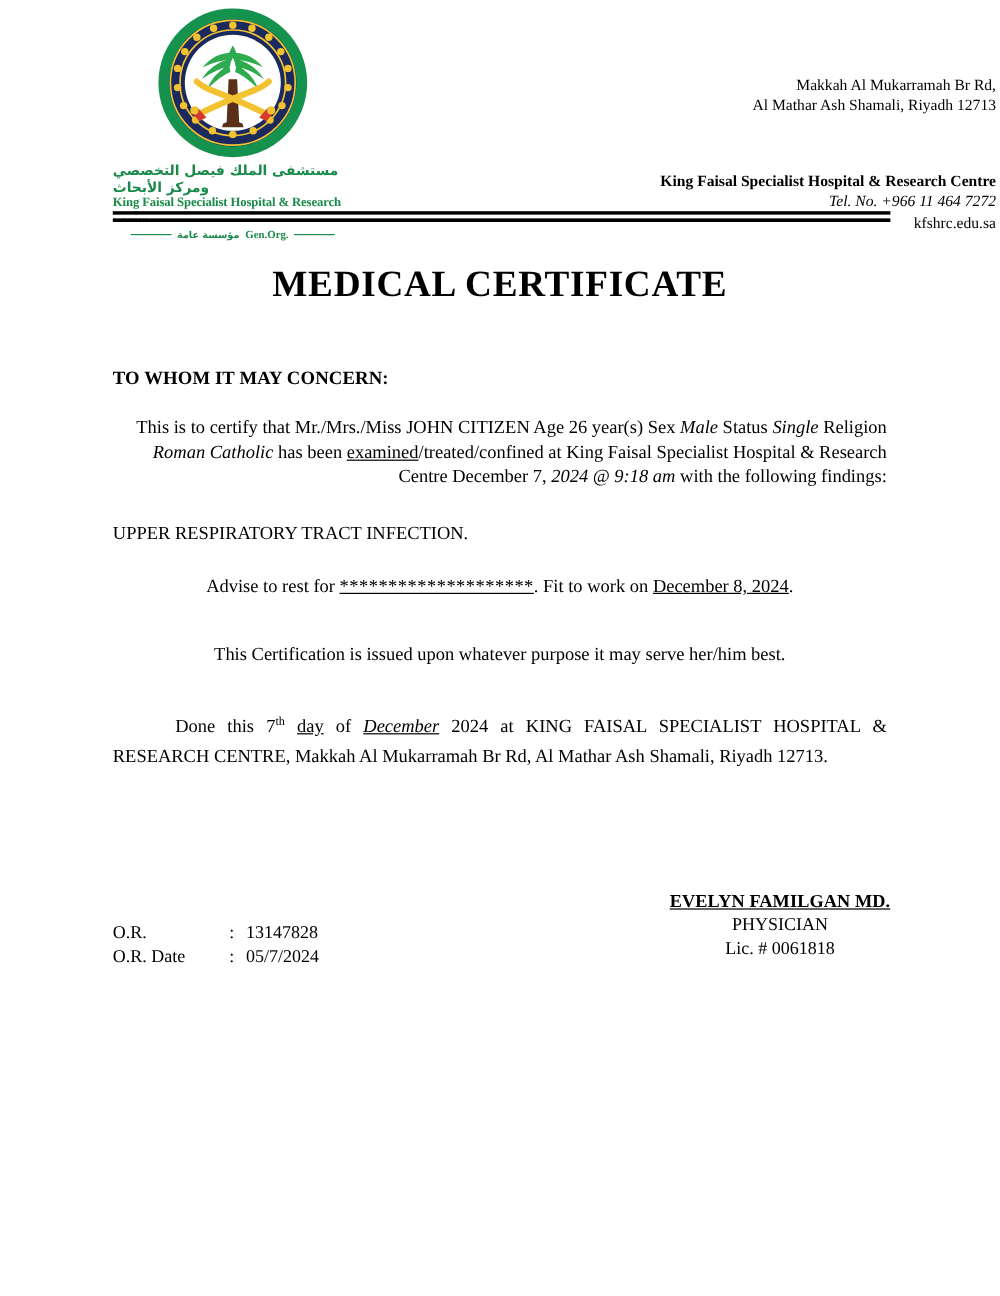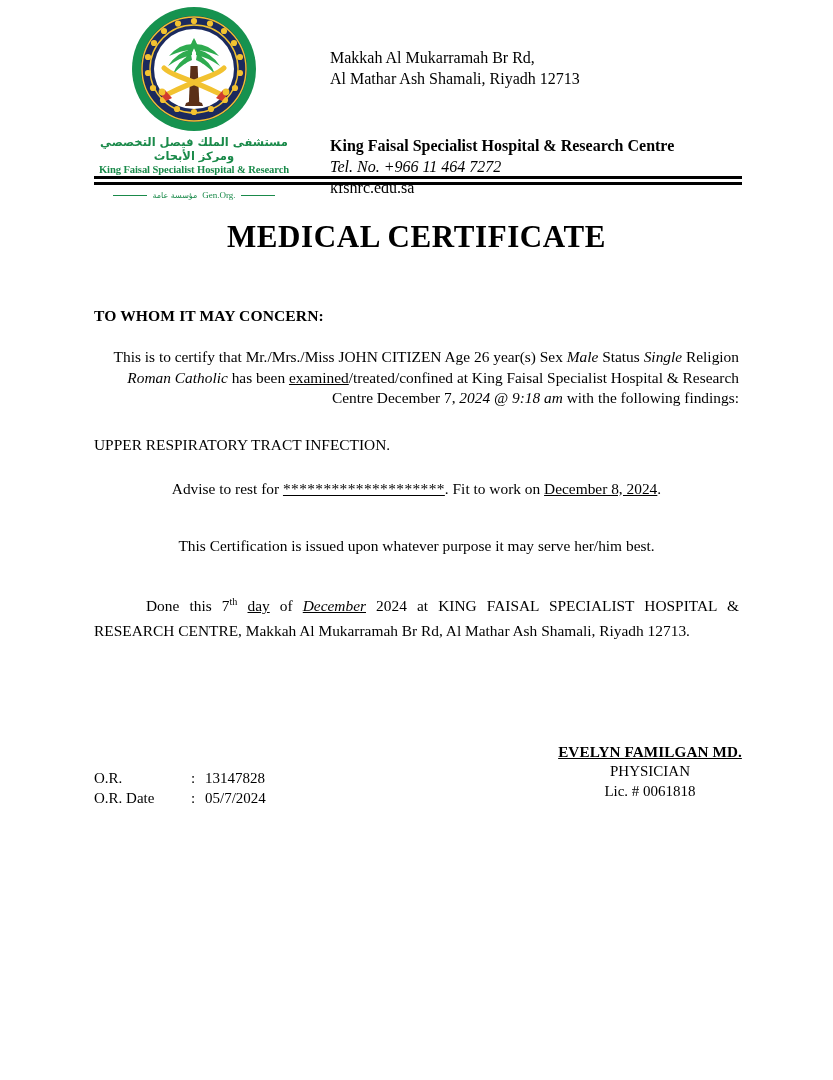--- a/index.html
+++ b/index.html
@@ -25,21 +25,21 @@
   
   .header {
     position: relative;
     height: 172px;
   }
   .logo-block {
     position: absolute;
     left: 94px;
     top: 4px;
     width: 200px;
-    text-align: center;
+    text-align: left;
   }
   .emblem {
     display: block;
     margin: 0 auto;
   }
   .logo-ar {
     font-family: "DejaVu Sans", sans-serif;
     color: #1a8a4a;
     font-size: 11.5px;
     font-weight: bold;
@@ -52,21 +52,21 @@
     color: #1a8a4a;
     font-size: 10.6px;
     font-weight: bold;
     line-height: 1.2;
     margin-top: 0px;
     letter-spacing: -0.1px;
   }
   .logo-gen {
     color: #1a8a4a;
     font-size: 9px;
-    font-weight: normal;
+    font-weight: bold;
     margin-top: 1px;
     display: flex;
     align-items: center;
     justify-content: center;
     gap: 5px;
     white-space: nowrap;
   }
   .logo-gen .rule {
     display: block;
     height: 1px;
@@ -76,24 +76,24 @@
   }
   .logo-gen .gen-ar {
     font-family: "DejaVu Sans", sans-serif;
     font-size: 8px;
     direction: rtl;
   }
 
   .addr-block {
     position: absolute;
     left: 330px;
-    top: 47px;
+    top: 62px;
     width: 500px;
-    text-align: left;
-    font-size: 16px;
+    text-align: right;
+    font-size: 13px;
     line-height: 1.32;
   }
   .addr-line { white-space: nowrap; }
   .addr-bold { font-weight: bold; margin-top: 46px; }
   .addr-ital { font-style: italic; }
 
   
   .double-rule {
     position: absolute;
     left: 94px;

